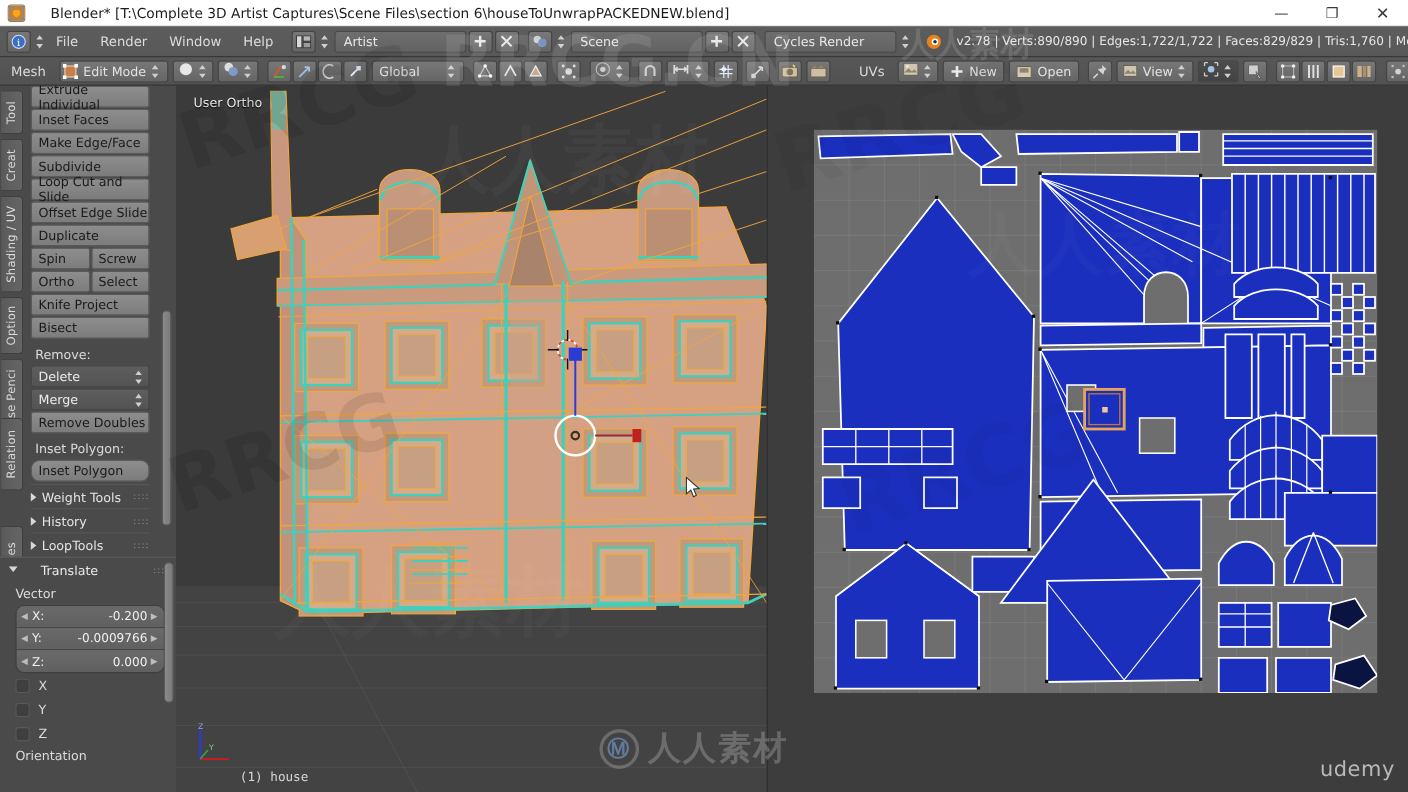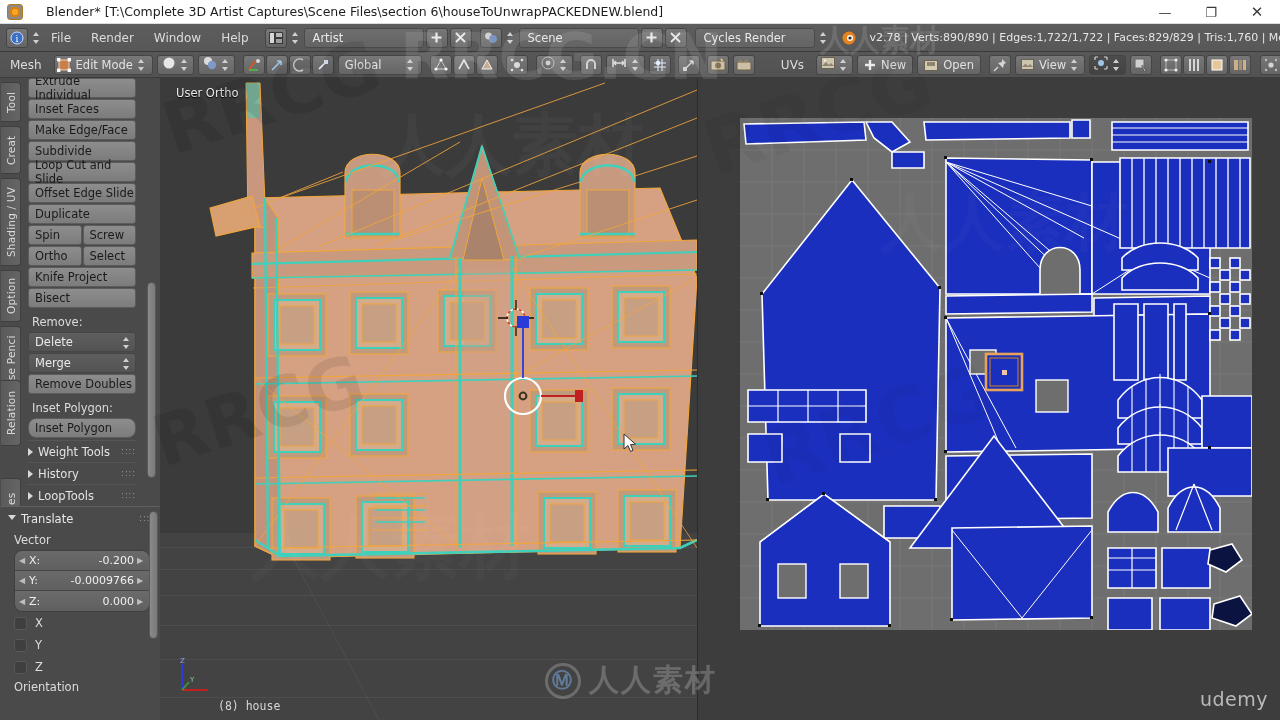--- a/index.html
+++ b/index.html
@@ -135,21 +135,21 @@
   }
   .tri{ width:0;height:0;border-left:5px solid #d8d8d8;border-top:4px solid transparent;border-bottom:4px solid transparent;}
   .tri.down{ border-left:4px solid transparent;border-right:4px solid transparent;border-top:5px solid #d8d8d8; }
   .grip{ margin-left:auto; color:#9a9a9a; font-size:8px; letter-spacing:1px; line-height:4px;}
 
   
   #oppanel{
     position:absolute; left:0; top:506px; width:160px; height:214px;
     background:#4a4a4a; border-top:1px solid #606060;
   }
-  .op-title{ display:flex;align-items:center;gap:5px; color:#e8e8e8;font-size:11.5px;
+  .op-title{ display:flex;align-items:center;gap:21px; color:#e8e8e8;font-size:11.5px;
     padding:5px 6px 4px 8px;}
   .op-sub{ color:#dcdcdc; font-size:11.5px; padding:3px 0 3px 14px;}
   .vecgroup{ margin:0 10px 0 14px; border-radius:8px; overflow:hidden; border:1px solid #3f3f3f;}
   .vecrow{
     height:20px; background:linear-gradient(#6a6a6a,#606060);
     display:flex;align-items:center; color:#efefef; font-size:11px;
     padding:0 4px; border-bottom:1px solid #474747; position:relative;
   }
   .vecrow:last-child{ border-bottom:none;}
   .vecrow .ar{ color:#bdbdbd; font-size:8px; width:8px;}
@@ -778,21 +778,21 @@
     <rect x="54" y="78" width="12" height="12" fill="#2b3bd8"></rect>
     <line x1="78" y1="158" x2="112" y2="158" stroke="#c02020" stroke-width="1.8"></line>
     <rect x="112" y="152" width="12" height="12" fill="#c02020"></rect>
   </svg>
 
   <svg id="mousepointer" viewBox="0 0 14 20">
     <path d="M1 1 L1 16 L5 12.5 L7.5 18.5 L10 17.3 L7.6 11.6 L12.5 11.2 Z" fill="#fff" stroke="#333" stroke-width="1"></path>
   </svg>
 
   <div id="vp-label">User Ortho</div>
-  <div id="vp-objname">(8) house</div>
+  <div id="vp-objname">(1) house</div>
   <svg id="axisgiz" viewBox="0 0 40 40">
     <line x1="8" y1="34" x2="8" y2="8" stroke="#2b3bd8" stroke-width="2"></line>
     <line x1="8" y1="34" x2="34" y2="34" stroke="#c02020" stroke-width="2"></line>
     <line x1="8" y1="34" x2="15" y2="26" stroke="#3f9b3f" stroke-width="1.6"></line>
     <text x="6" y="7" font-size="7" fill="#8fa0ff" font-family="DejaVu Sans,sans-serif">Z</text>
     <text x="16" y="26" font-size="7" fill="#8fd08f" font-family="DejaVu Sans,sans-serif">Y</text>
   </svg>
 </div>
 
 <div id="uveditor">

